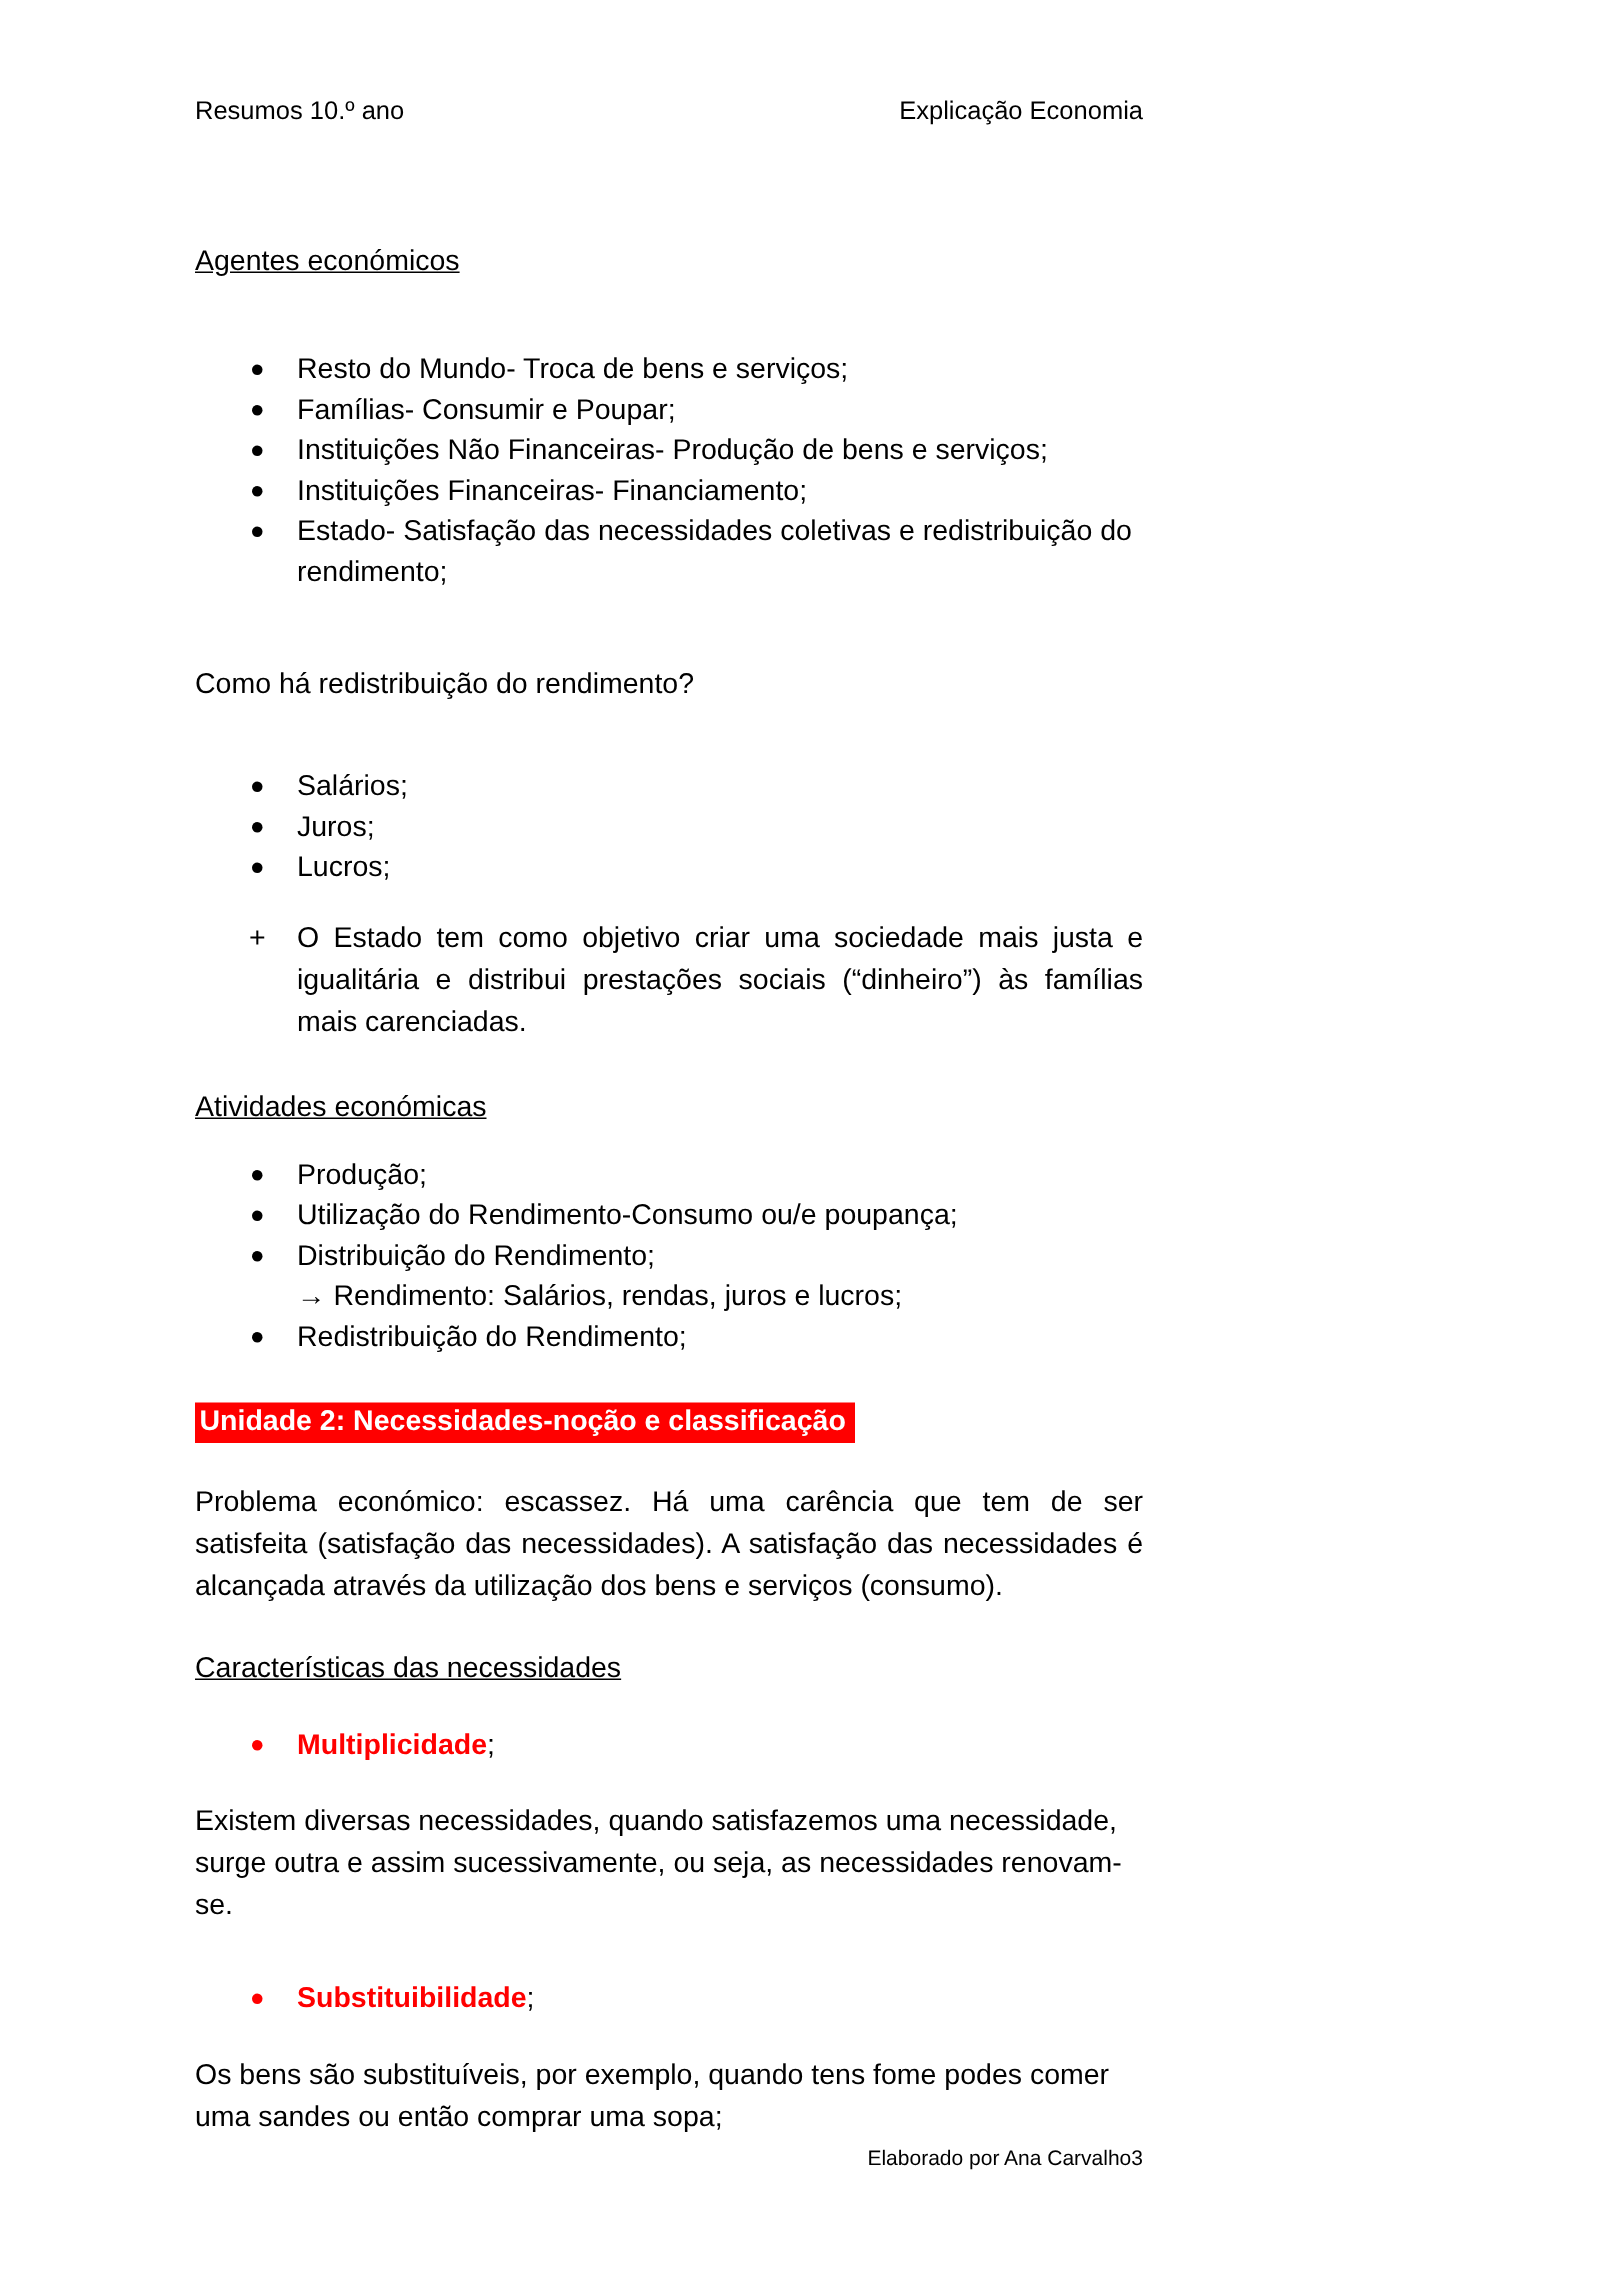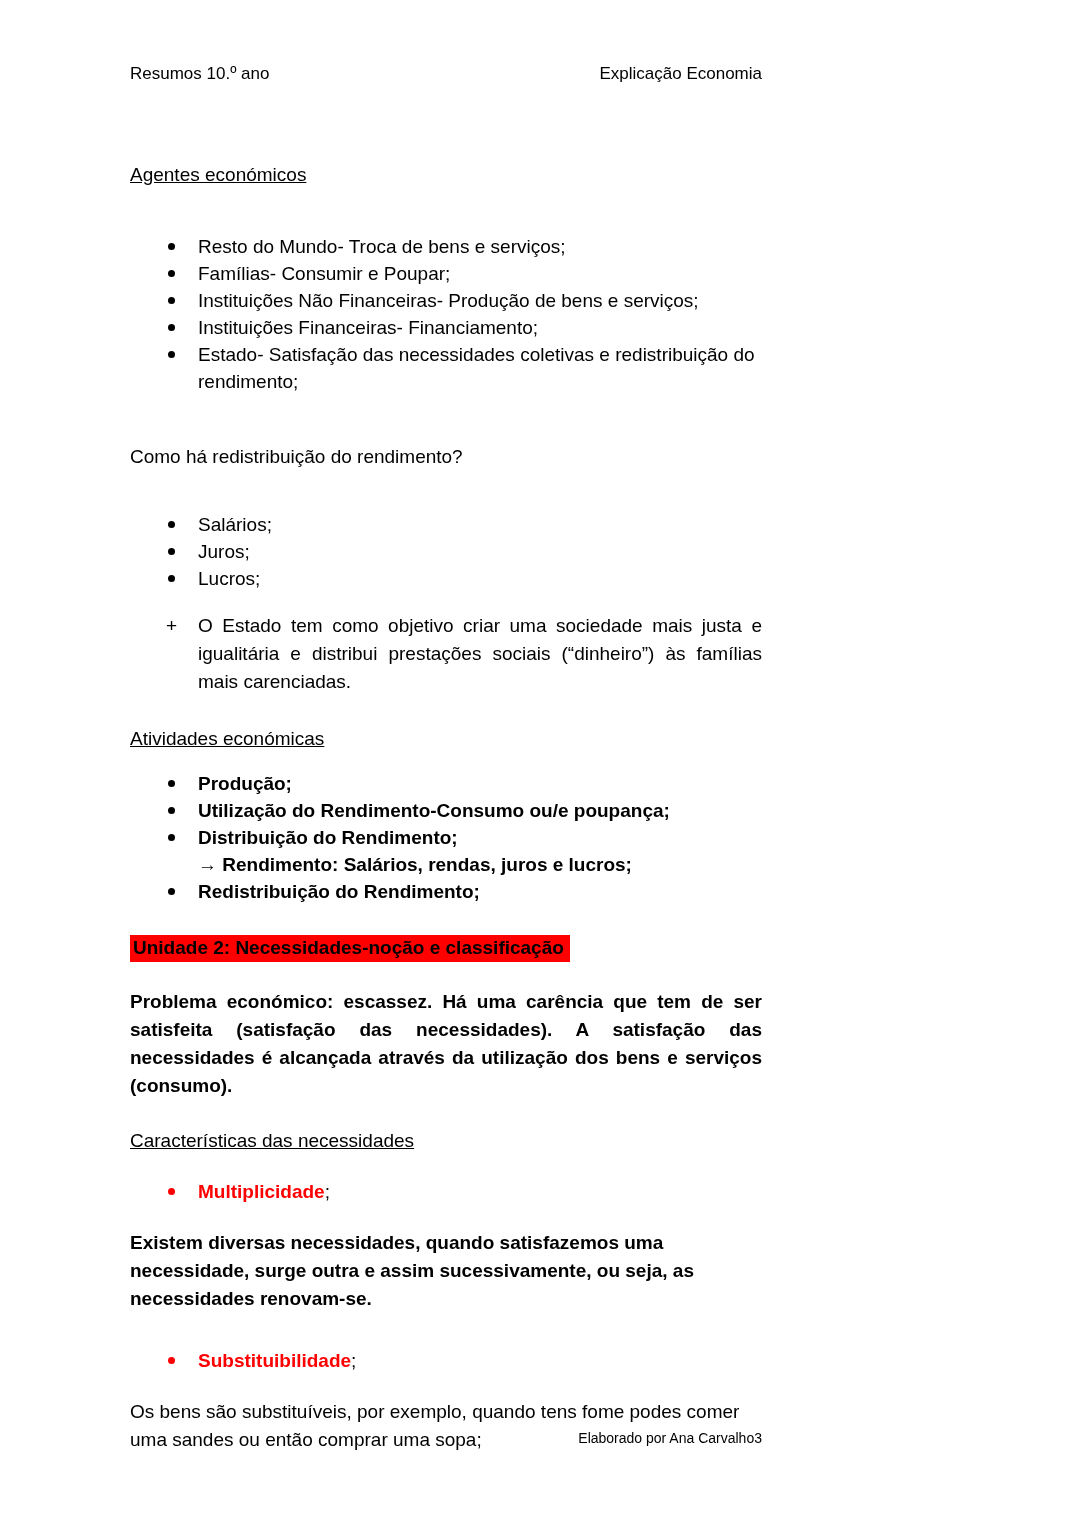--- a/index.html
+++ b/index.html
@@ -10,30 +10,30 @@
     font-size:19px; color:#000; padding:64px 130px 0 130px;
     overflow:hidden;
   }
   .hdr { display:flex; justify-content:space-between; font-size:17px; margin-bottom:80px; }
   .u-heading { font-size:19px; font-weight:normal; text-decoration:underline; margin:0 0 20px 0; }
   .bullets { list-style:none; }
   .bullets li { position:relative; padding-left:68px; line-height:27px; }
   .dot { position:absolute; left:38px; top:10px; width:7px; height:7px; border-radius:50%; background:#000; }
   .dot.red { background:var(--accent,#f00); }
   .mb-lg { margin-bottom:48px;margin-top:47px; }
-  .mb-md { margin-bottom:30px;font-weight:bold; }
+  .mb-md { margin-bottom:30px; }
   .mb-sm { margin-bottom:20px; }
   .para { line-height:28px; }
   .q { margin-bottom:40px; }
   .plus-row { position:relative; padding-left:68px; margin-bottom:32px; }
   .plus-marker { position:absolute; left:36px; top:0; line-height:28px; }
   .plus-text { line-height:28px; text-align:justify; }
   .red-bar-wrap { margin-bottom:26px; }
   .red-bar {
-    display:inline-block; background:var(--accent,#f00); color:#000000;
+    display:inline-block; background:var(--accent,#f00); color:#ffffff;
     font-weight:bold; padding:2px 6px 3px 3px; line-height:22px;
   }
   .justify { text-align:justify; }
   .term-list { list-style:none; margin-bottom:24px; }
   .term-list li { position:relative; padding-left:68px; line-height:27px; }
   .term { color:var(--accent,#f00); font-weight:bold; }
   .ftr {
     position:absolute; left:130px; right:130px; top:1430px;
     display:flex; justify-content:flex-end; font-size:14px;
   }

